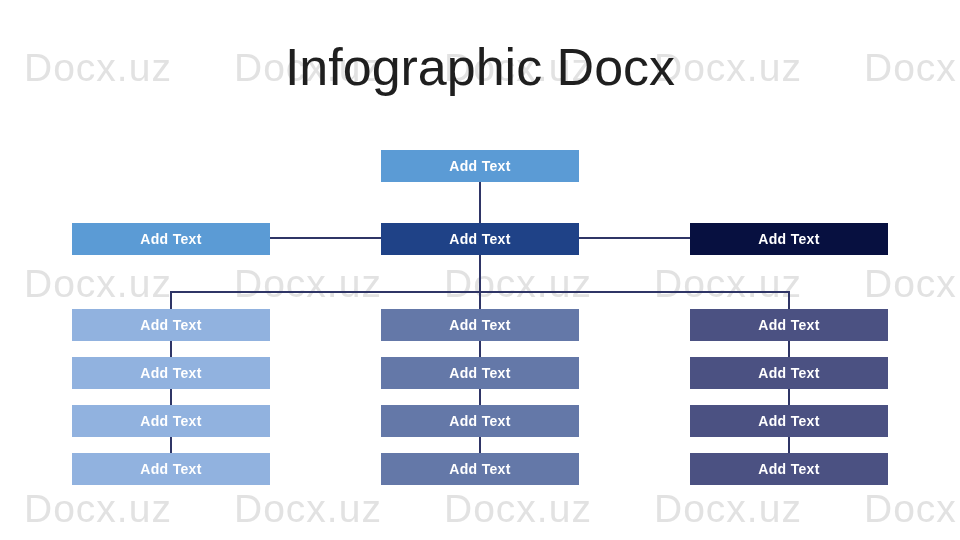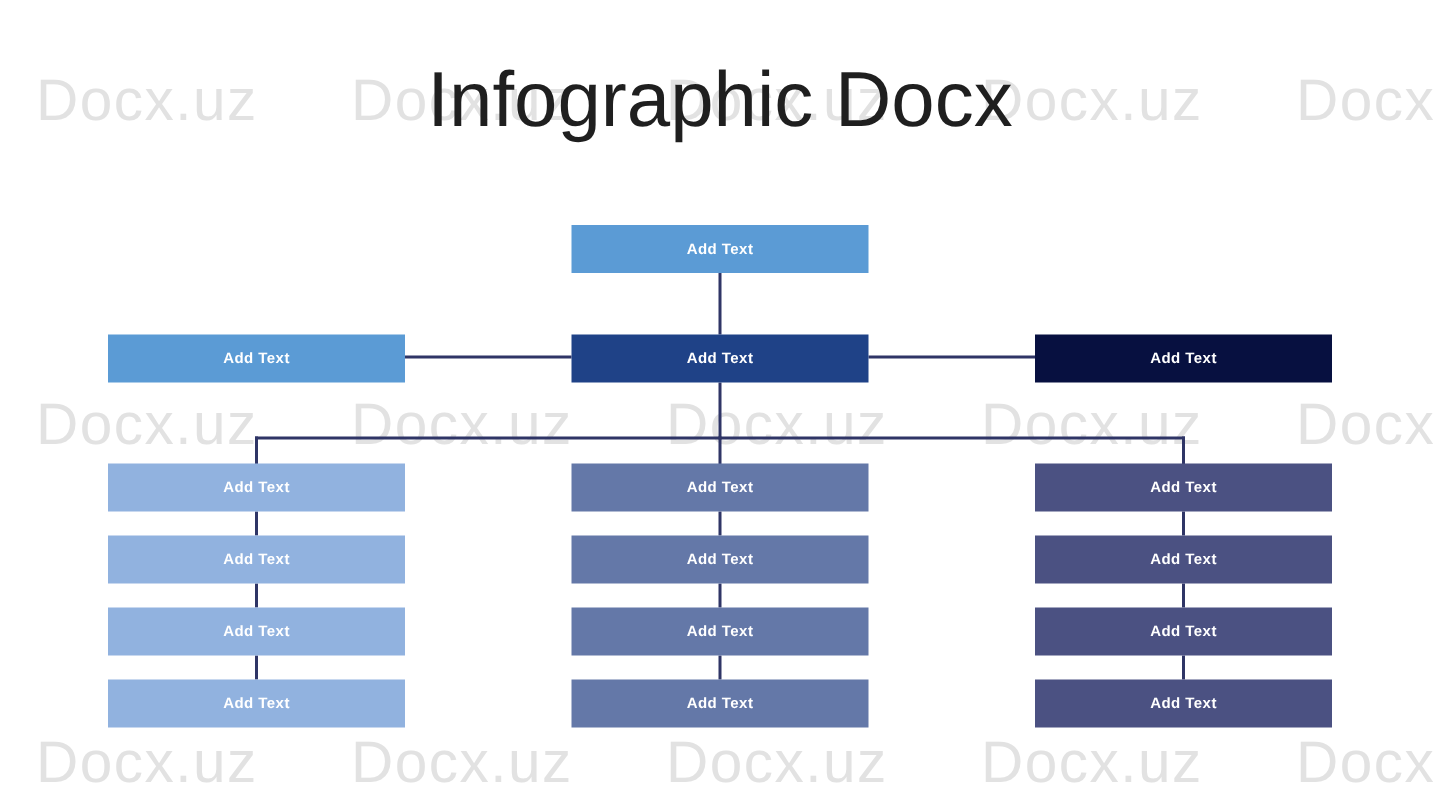--- a/index.html
+++ b/index.html
@@ -20,21 +20,21 @@
     position:absolute; z-index:3; top:27px; left:0; width:100%;
     text-align:center; font-size:52px; font-weight:400; color:#1f1f1f;
     line-height:1.1;
   }
 
   
   .box {
     position:absolute; z-index:2;
     width:198px; height:32px;
     display:flex; align-items:center; justify-content:center;
-    color:#ffffff; font-size:10px; font-weight:700; letter-spacing:.3px;
+    color:#ffffff; font-size:14px; font-weight:700; letter-spacing:.3px;
   }
 
   
   .hline, .vline { position:absolute; z-index:2; background:#2f3566; }
   .hline { height:2px; }
   .vline { width:2px; }
 </style>
 </head>
 <body>
 

